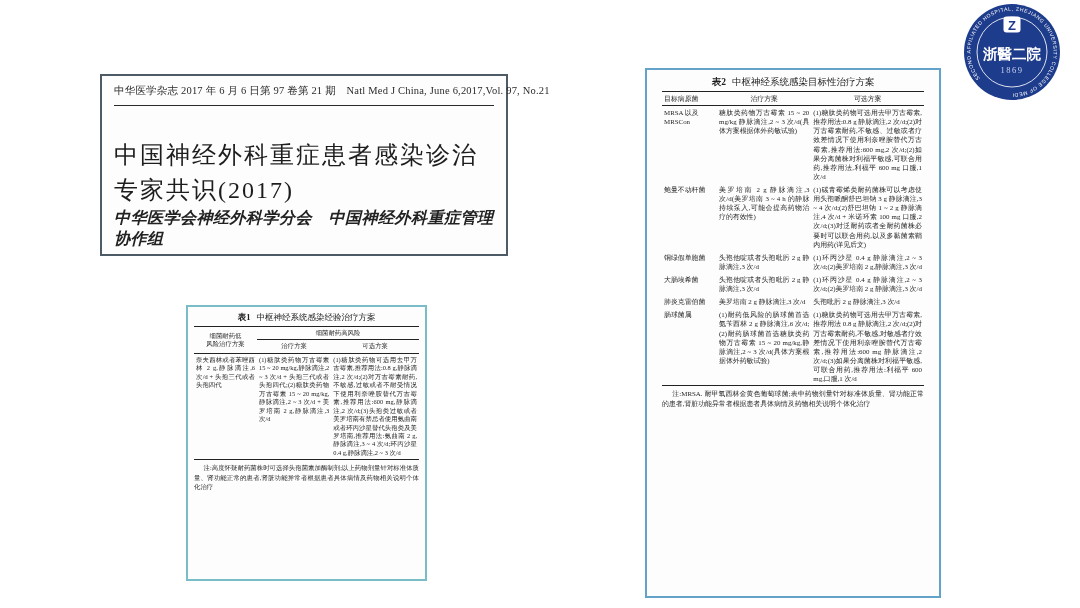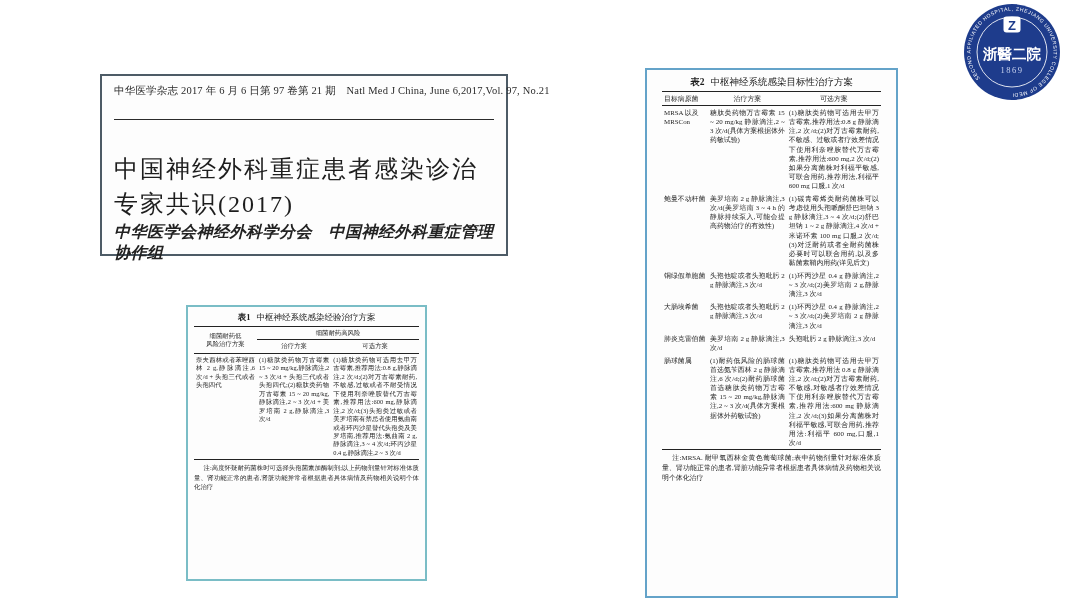--- a/index.html
+++ b/index.html
@@ -9,36 +9,36 @@
     overflow:hidden;
   }
   
   .doc-clip{
     position:absolute;left:100px;top:74px;width:408px;height:182px;
     border:2px solid #4d5b66;background:#fdfdfd;padding:8px 12px;
     box-sizing:border-box;
   }
   .journal-line{
     font-size:10.5px;letter-spacing:.2px;color:#2b2b2b;
-    border-bottom:1.4px solid #2b2b2b;padding-bottom:21px;white-space:nowrap;
+    border-bottom:1.4px solid #2b2b2b;padding-bottom:7px;white-space:nowrap;
   }
   .paper-title{
     margin-top:32px;font-size:24px;letter-spacing:2px;line-height:1.45;
     color:#1d1d1d;font-weight:500;
   }
   .paper-authors{
     font-size:16px;font-weight:bold;font-style:italic;
     color:#222;letter-spacing:.5px;
   }
   
   .tbl-clip{
     position:absolute;background:#fdfdfd;box-sizing:border-box;
   }
   .t1{left:186px;top:305px;width:241px;height:276px;border:2px solid #7abdc6;padding:4px 6px;}
-  .t2{left:645px;top:68px;width:253px;height:530px;border:2px solid #64a3c9;padding:5px 15px;}
+  .t2{left:645px;top:68px;width:296px;height:530px;border:2px solid #64a3c9;padding:5px 15px;}
   .tbl-caption{
     text-align:center;font-size:8.5px;color:#1c1c1c;margin:1px 0 2px 0;white-space:nowrap;
   }
   .tbl-caption b{margin-right:6px;}
   table.data{
     width:100%;border-collapse:collapse;table-layout:fixed;
     font-size:6.4px;line-height:1.32;color:#252525;
   }
   .t2 table.data{font-size:6.9px;}
   table.data td,table.data th{

